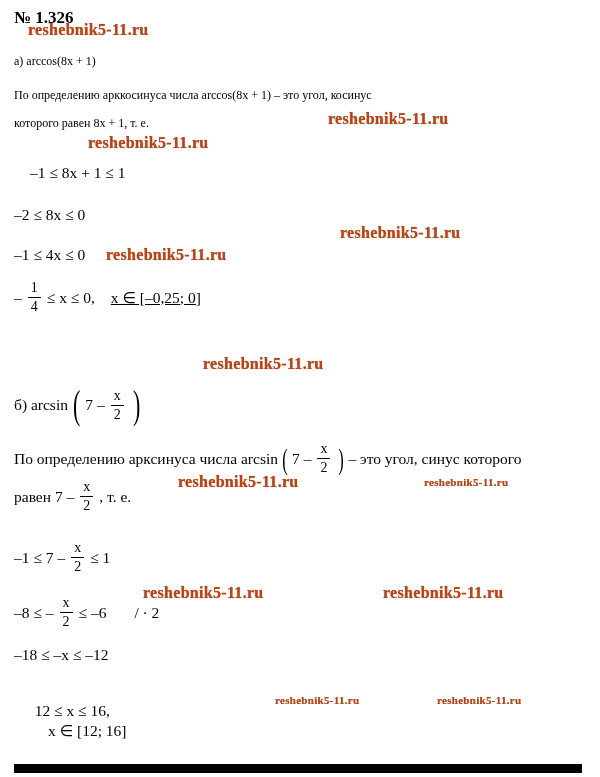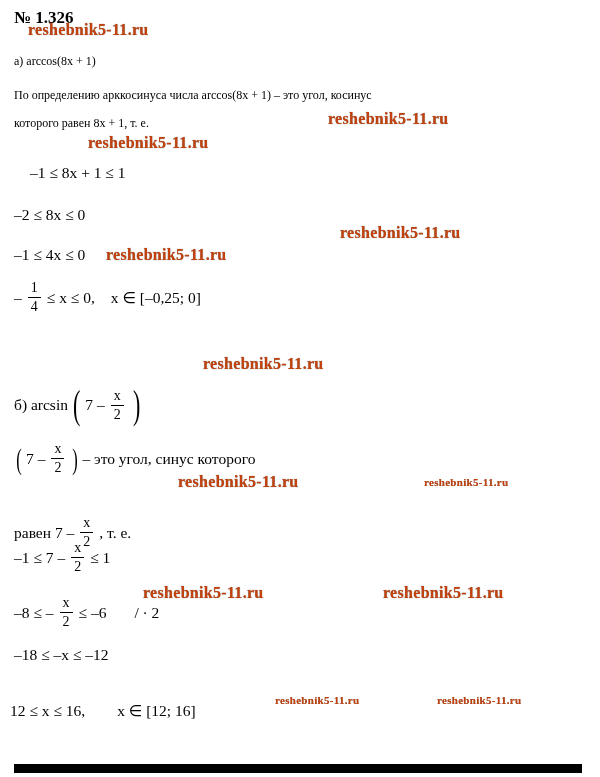--- a/index.html
+++ b/index.html
@@ -24,21 +24,21 @@
   .paren.med { font-size: 30px; line-height: 0.85; transform: scaleX(0.55); }
   .wm {
     font-weight: 700;
     font-size: 16px;
     color: #c2410c;
     letter-spacing: 0.3px;
     text-shadow: 0 0 1px rgba(0,0,0,0.55);
     white-space: nowrap;
   }
   .wm.small { font-size: 11px; text-shadow: 0 0 0.5px rgba(0,0,0,0.5); }
-  .gap-sm { margin-left: 14px; }
+  .gap-sm { margin-left: 14px; text-decoration: underline; }
   .gap-lg { margin-left: 30px; font-family: Liberation Serif, serif; }
   .note { margin-left: 26px; }
   .bar { background: #000; }
 </style>
 </head>
 <body>
 
 <div class="page">
 
   <div class="abs problem-number" style="left:14px; top:8px;">№ 1.326</div>
@@ -67,36 +67,36 @@
 
   <div class="abs eq" style="left:14px; top:281px;">
     <span>–</span><span class="frac"><span class="num">1</span><span class="den">4</span></span><span>≤ x ≤ 0,</span><span class="gap-sm">x ∈ [–0,25; 0]</span>
   </div>
 
   <div class="abs eq" style="left:14px; top:388px;">
     <span>б) arcsin</span><span class="paren big">(</span><span>7 –</span><span class="frac"><span class="num">x</span><span class="den">2</span></span><span class="paren big">)</span>
   </div>
 
   <div class="abs eq" style="left:14px; top:442px;">
-    <span class="paren med">(</span><span>7 –</span><span class="frac"><span class="num">x</span><span class="den">2</span></span><span class="paren med">)</span><span>– это угол, синус которого</span>
+    <span>По определению арксинуса числа arcsin</span><span class="paren med">(</span><span>7 –</span><span class="frac"><span class="num">x</span><span class="den">2</span></span><span class="paren med">)</span><span>– это угол, синус которого</span>
   </div>
 
-  <div class="abs eq" style="left:14px; top:516px;">
+  <div class="abs eq" style="left:14px; top:480px;">
     <span>равен 7 –</span><span class="frac"><span class="num">x</span><span class="den">2</span></span><span>, т. е.</span>
   </div>
 
   <div class="abs eq" style="left:14px; top:541px;">
     <span>–1 ≤ 7 –</span><span class="frac"><span class="num">x</span><span class="den">2</span></span><span>≤ 1</span>
   </div>
 
   <div class="abs eq" style="left:14px; top:596px;">
     <span>–8 ≤ –</span><span class="frac"><span class="num">x</span><span class="den">2</span></span><span>≤ –6</span><span class="note">/ · 2</span>
   </div>
 
   <div class="abs eq" style="left:14px; top:646px;">–18 ≤ –x ≤ –12</div>
 
-  <div class="abs eq" style="left:10px; top:702px;">
+  <div class="abs eq" style="left:18px; top:702px;flex-direction:column;">
     <span>12 ≤ x ≤ 16,</span><span class="gap-lg">x ∈ [12; 16]</span>
   </div>
 
   <div class="abs bar" style="left:14px; top:764px; width:568px; height:9px;"></div>
 
 </div>
 
 </body></html>

